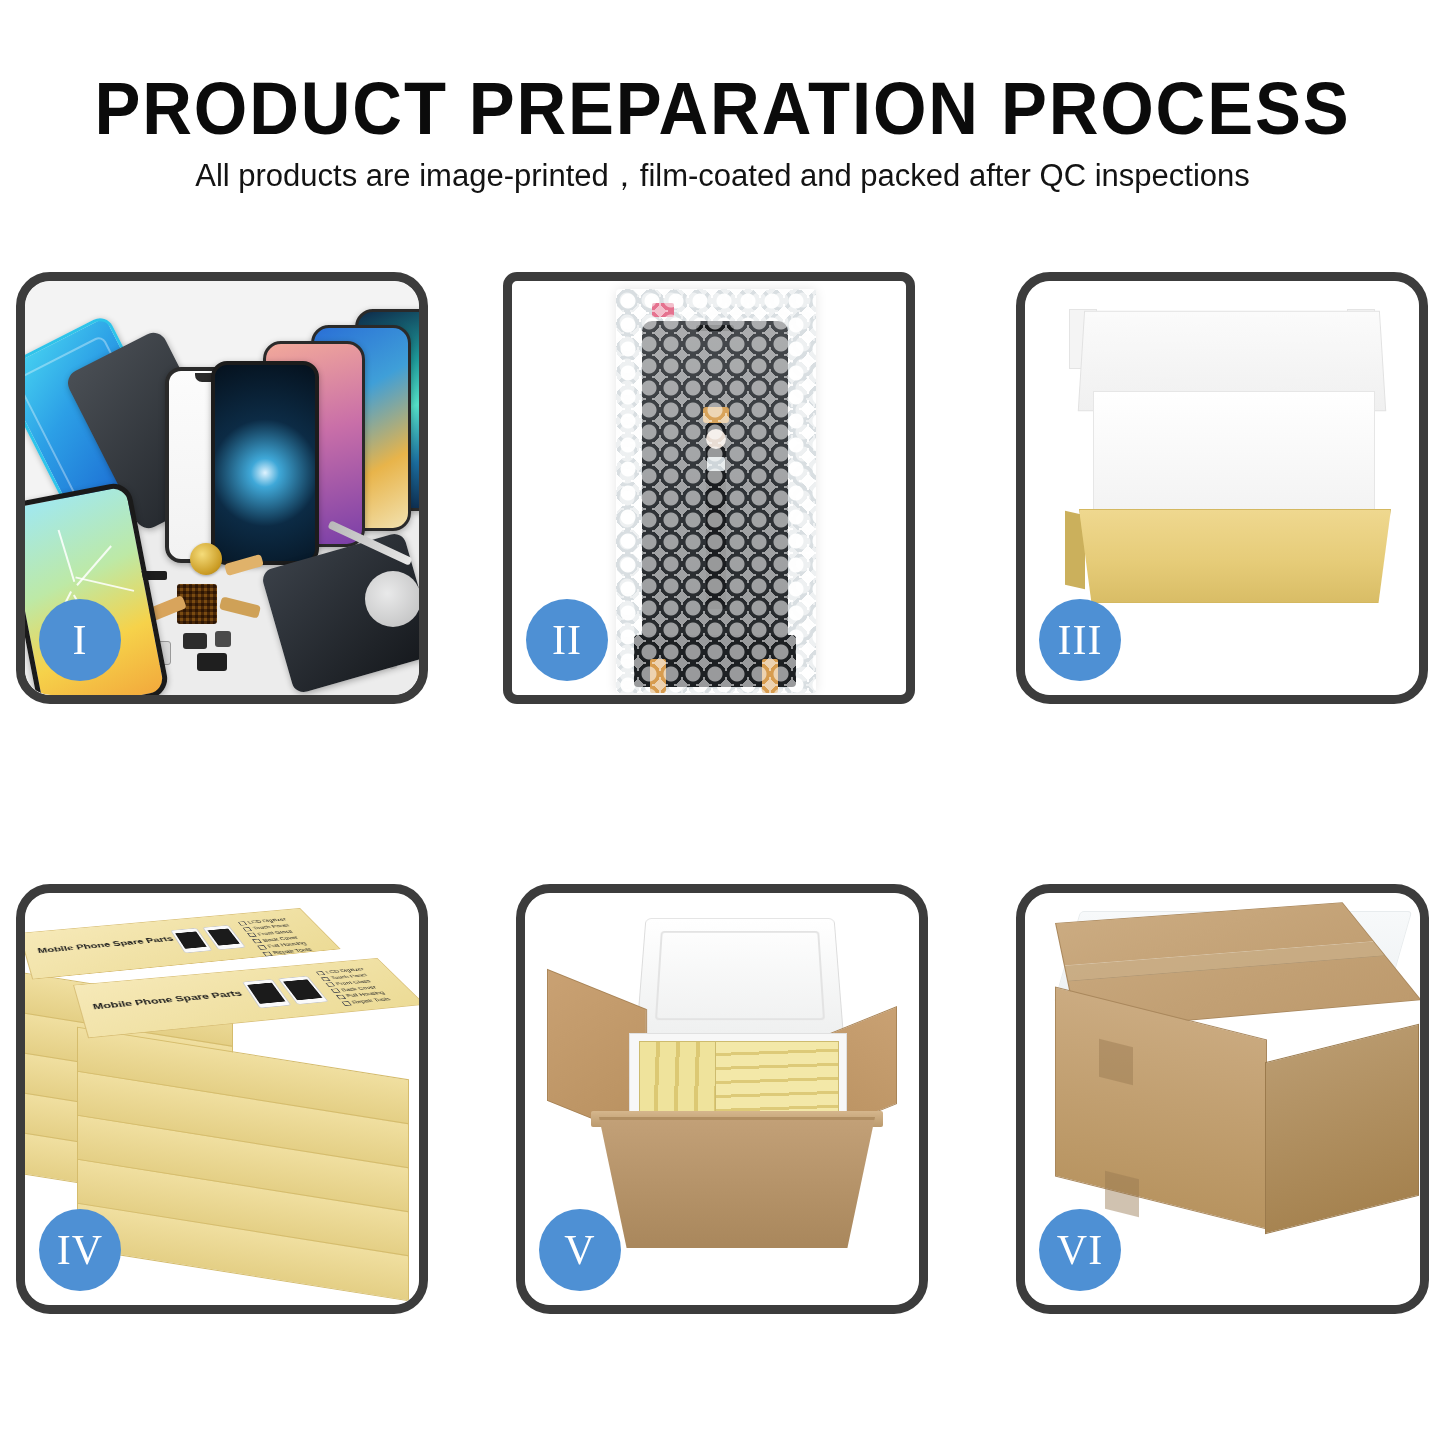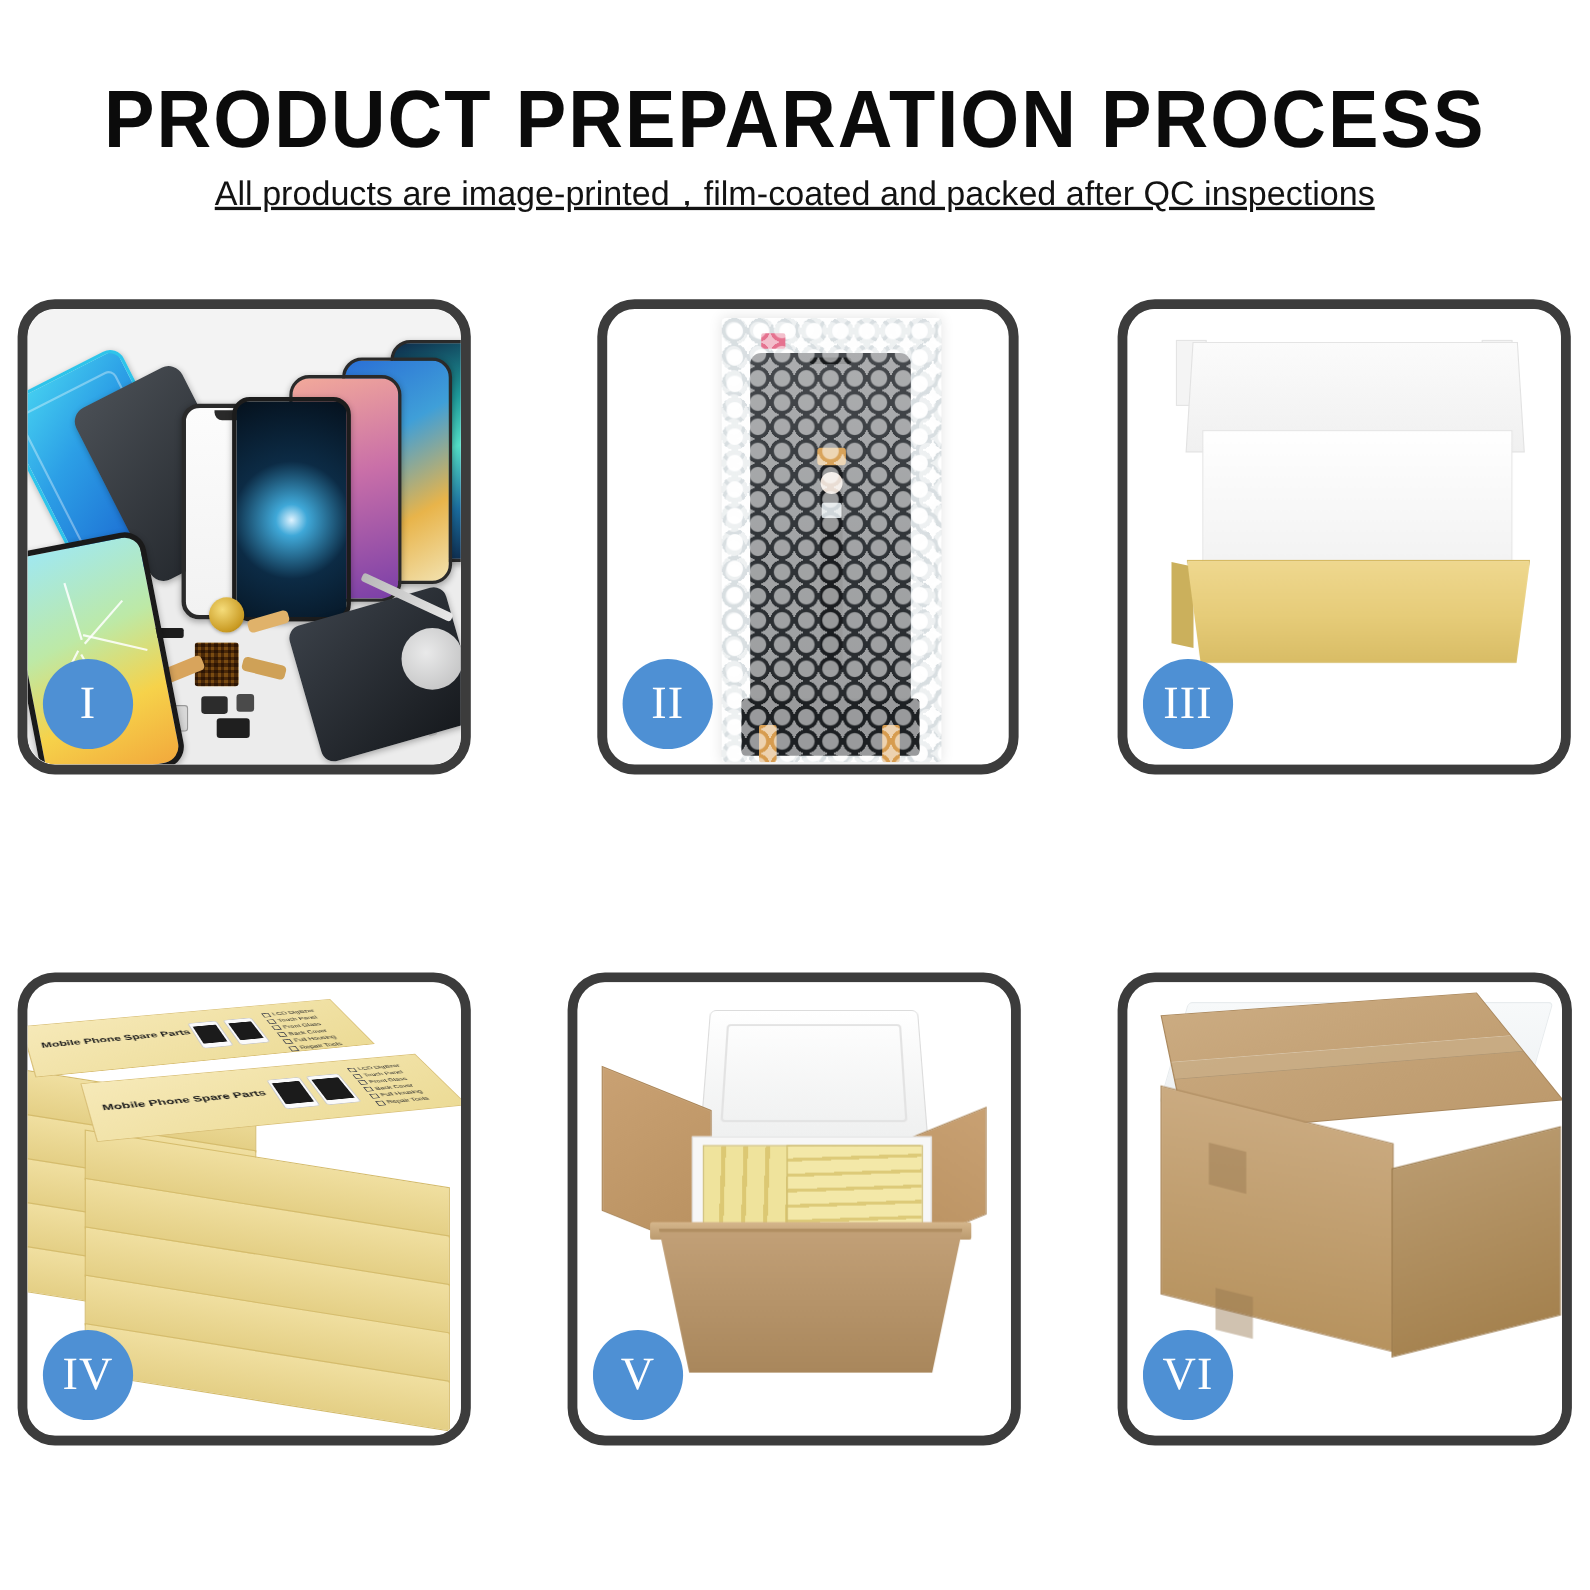--- a/index.html
+++ b/index.html
@@ -23,21 +23,20 @@
     transform:scaleX(0.93);
     white-space:nowrap;
     line-height:1;
   }
   #page-subtitle{
     position:absolute;left:0;top:157px;width:1445px;
     text-align:center;
     font-size:31px;font-weight:400;color:#131313;
     white-space:nowrap;
     line-height:1.2;
-    text-decoration:underline;
   }
 
   
   .panel{
     position:absolute;
     border:9px solid #3c3c3c;
     border-radius:34px;
     background:#ffffff;
     box-sizing:border-box;
     overflow:hidden;
@@ -55,21 +54,21 @@
     color:#ffffff;
     font-family:"Liberation Serif", serif;
     font-size:42px;
     display:flex;align-items:center;justify-content:center;
     letter-spacing:1px;
     z-index:40;
   }
 
   
   #panel-1{left:16px;  top:272px; width:412px; height:432px;}
-  #panel-2{left:543px; top:272px; width:383px; height:432px;}
+  #panel-2{left:503px; top:272px; width:412px; height:432px;border-radius:14px;}
   #panel-3{left:1016px;top:272px; width:412px; height:432px;}
   #panel-4{left:16px;  top:884px; width:412px; height:430px;}
   #panel-5{left:516px; top:884px; width:412px; height:430px;}
   #panel-6{left:1016px;top:884px; width:413px; height:430px;}
 
   
   .p1-bg{position:absolute;inset:0;background:#f3f3f3;}
   .p1-bg2{position:absolute;left:0;top:55%;right:0;bottom:0;background:#ececec;}
   .ph{position:absolute;border-radius:14px;box-shadow:0 2px 6px rgba(0,0,0,.30);}
   .ph-blue{

